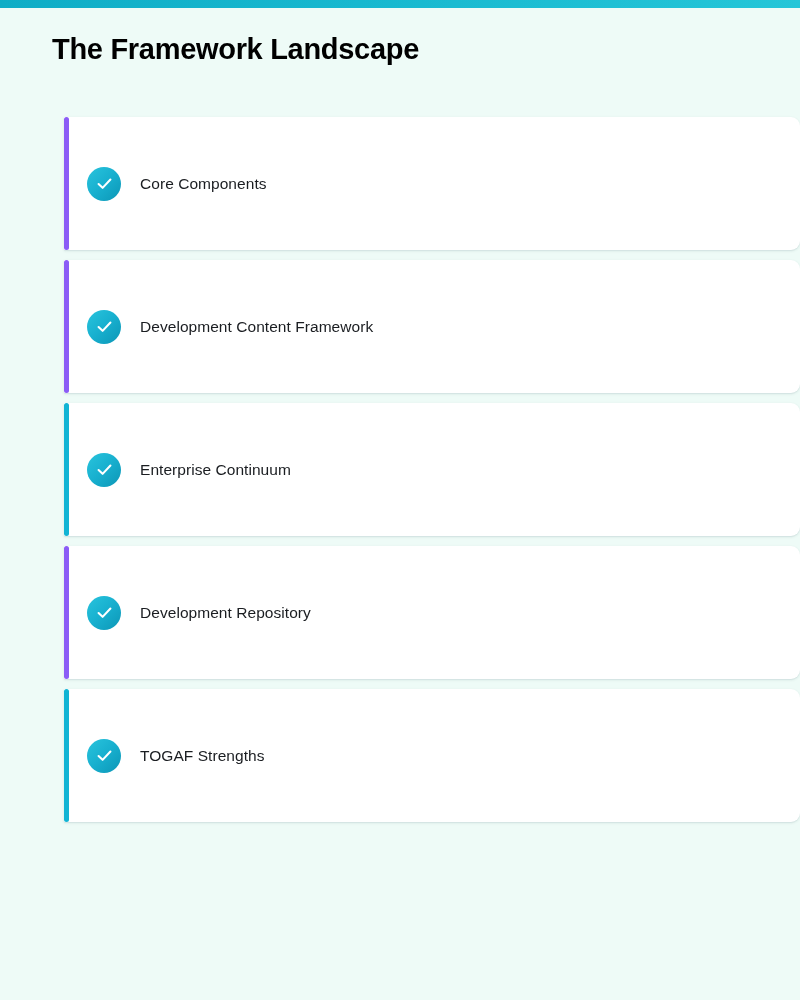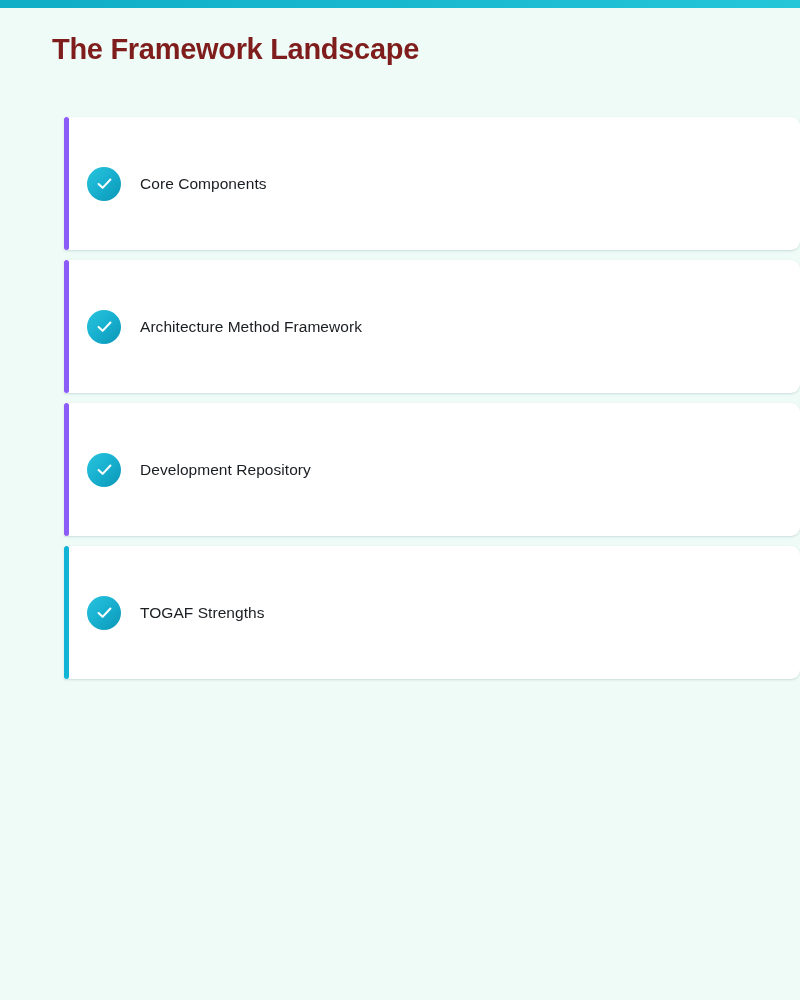--- a/index.html
+++ b/index.html
@@ -26,21 +26,21 @@
   }
 
   
   #page-title {
     position: absolute;
     top: 33px;
     left: 52px;
     font-size: 29px;
     font-weight: bold;
     letter-spacing: -0.3px;
-    color: #7f1d1d;
+    color: #000000;
     white-space: nowrap;
   }
 
   
   #cards-list {
     position: absolute;
     top: 117px;
     left: 32px;
     width: 736px;
     padding-left: 32px;
@@ -125,23 +125,32 @@
   </div>
 
 
   <div class="card">
     <div class="card-accent purple"></div>
     <div class="check-badge">
       <svg viewBox="0 0 24 24" fill="none" stroke="#ffffff" stroke-width="2.6" stroke-linecap="round" stroke-linejoin="round">
           <polyline points="4.5,12.6 9.6,17.5 19.5,7"></polyline>
         </svg>
     </div>
-    <div class="card-label">Architecture Method Framework</div>
+    <div class="card-label">Development Content Framework</div>
   </div>
 
+  <div class="card">
+    <div class="card-accent cyan"></div>
+    <div class="check-badge">
+      <svg viewBox="0 0 24 24" fill="none" stroke="#ffffff" stroke-width="2.6" stroke-linecap="round" stroke-linejoin="round">
+          <polyline points="4.5,12.6 9.6,17.5 19.5,7"></polyline>
+        </svg>
+    </div>
+    <div class="card-label">Enterprise Continuum</div>
+  </div>
 
   <div class="card">
     <div class="card-accent purple"></div>
     <div class="check-badge">
       <svg viewBox="0 0 24 24" fill="none" stroke="#ffffff" stroke-width="2.6" stroke-linecap="round" stroke-linejoin="round">
           <polyline points="4.5,12.6 9.6,17.5 19.5,7"></polyline>
         </svg>
     </div>
     <div class="card-label">Development Repository</div>
   </div>

